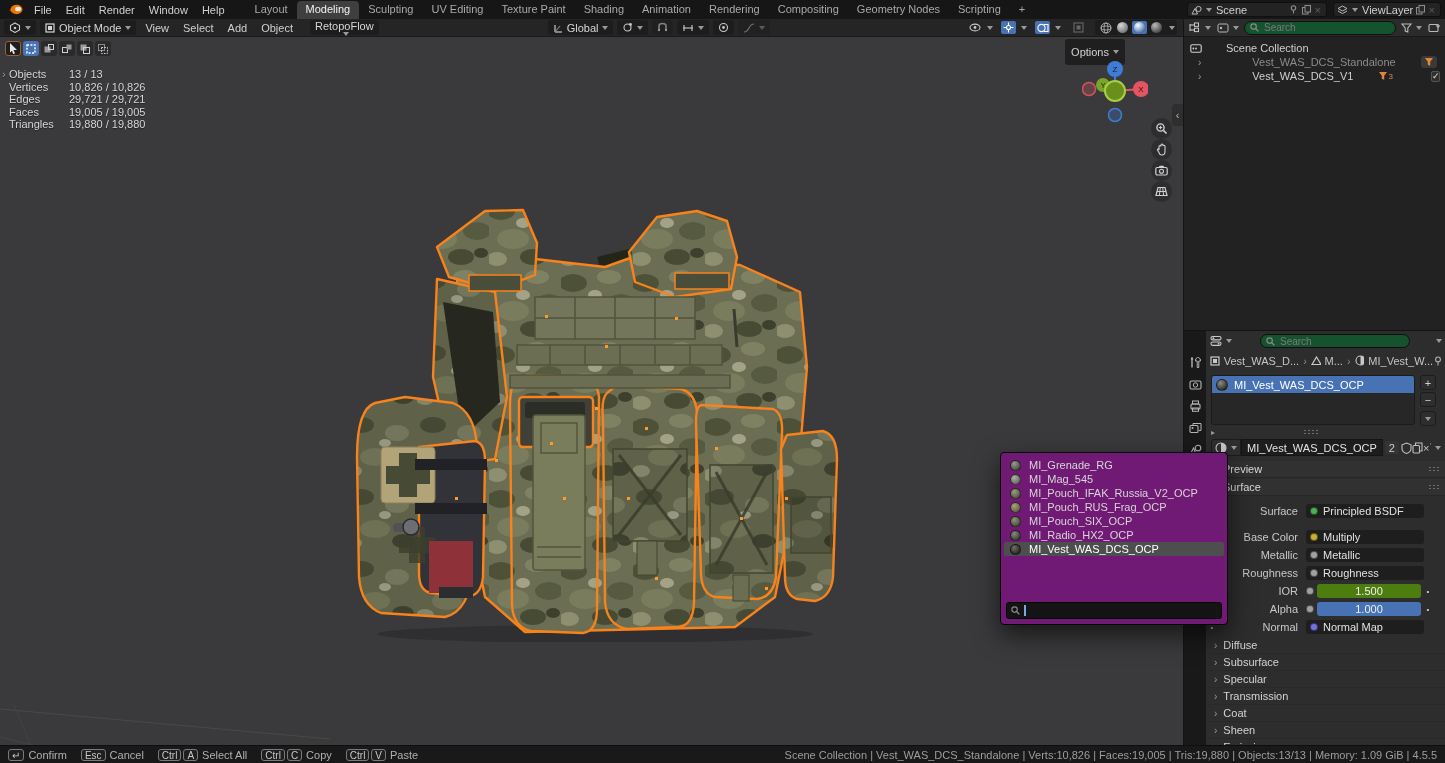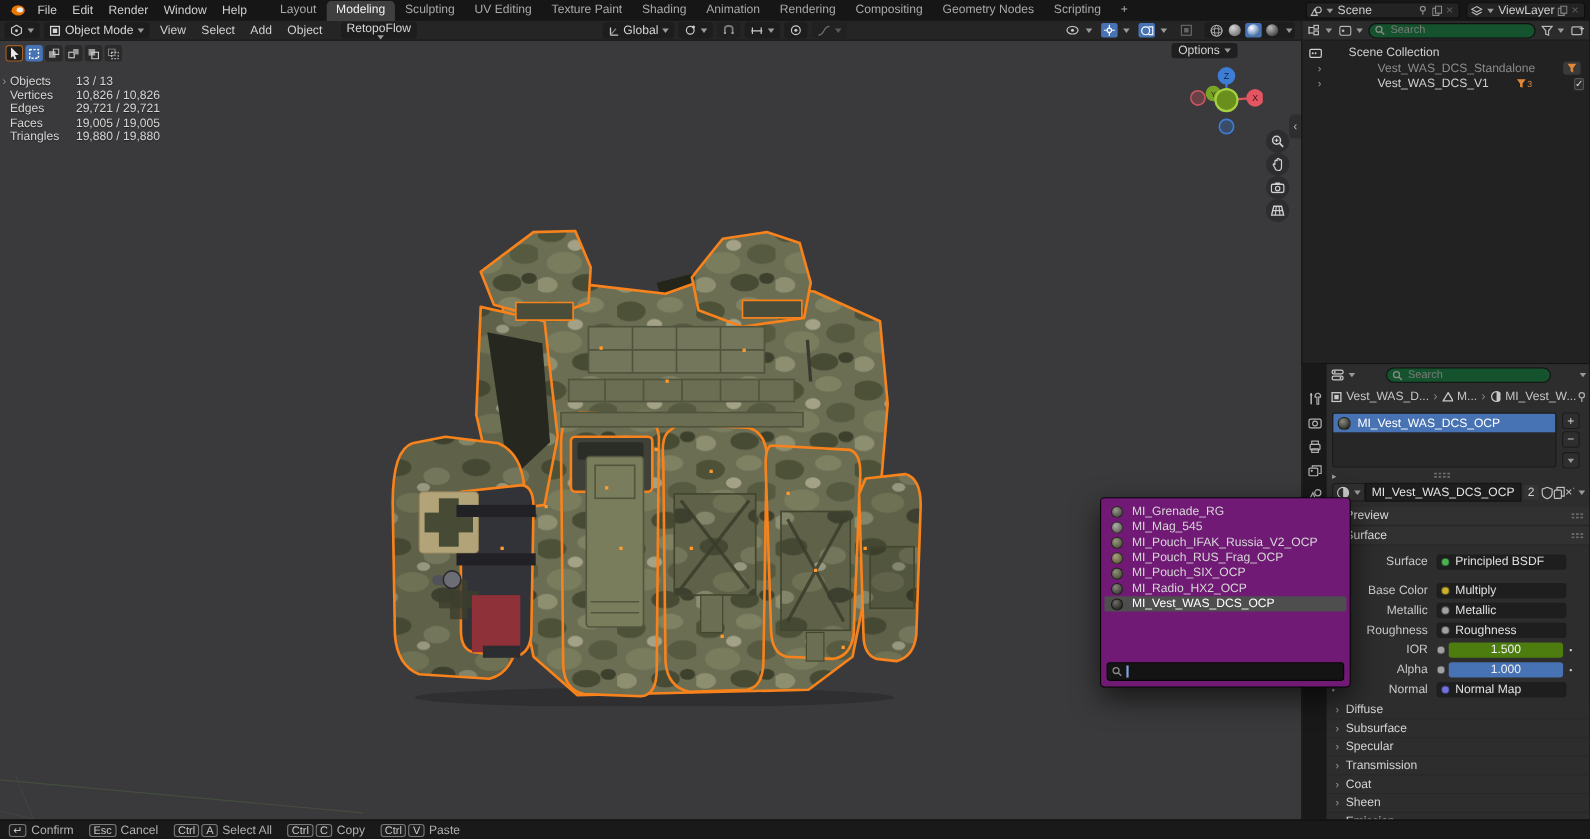--- a/index.html
+++ b/index.html
@@ -31,21 +31,21 @@
   .viewport{position:absolute;left:0;top:37px;width:1183px;height:708px;background:#3a3a3c;overflow:hidden;}
   .toolrow{position:absolute;left:5px;top:4px;display:flex;gap:2px;}
   .tool-btn{width:16px;height:15px;border-radius:3px;background:#2a2a2a;display:flex;align-items:center;justify-content:center;}
   .tool-btn.activetool{background:#1f1f1f;border:1px solid #a05f26;}
   .tool-btn.bluesel{background:#4772b3;}
   .stats{position:absolute;left:2px;top:31px;color:#d6d6d6;text-shadow:0 1px 1px rgba(0,0,0,.45);line-height:12.5px;}
   .stats .srow{display:flex;}
   .stats .sarrow{width:7px;color:#9a9a9a;}
   .stats .slabel{width:56px;}
   .stats .svalue{margin-left:4px;}
-  .options-btn{position:absolute;right:58px;top:2px;height:14px;background:rgba(29,29,29,.9);border-radius:3px;display:flex;align-items:center;padding:0 6px;color:#d2d2d2;}
+  .options-btn{position:absolute;right:58px;top:2px;height:26px;background:rgba(29,29,29,.9);border-radius:3px;display:flex;align-items:center;padding:0 6px;color:#d2d2d2;}
   .navball{position:absolute;border-radius:50%;background:rgba(36,36,38,.6);width:21px;height:21px;display:flex;align-items:center;justify-content:center;}
   .npanel-tab{position:absolute;right:0;top:67px;width:11px;height:22px;background:#2e2e2e;border-radius:4px 0 0 4px;color:#b5b5b5;display:flex;align-items:center;justify-content:center;}
 
   
   .outliner{position:absolute;left:1183px;top:19px;width:262px;height:311px;background:#222222;border-left:1px solid #141414;z-index:20;}
   .out-header{height:18px;background:#2b2b2b;border-bottom:1px solid #191919;display:flex;align-items:center;padding:0 4px;}
   .searchbox{flex:1;height:14px;background:#14532d;border:1px solid #101010;border-radius:7px;display:flex;align-items:center;padding:0 5px;margin:0 5px;}
   .searchbox input{background:transparent;border:none;outline:none;color:#bdbdbd;font-family:"Liberation Sans",sans-serif;font-size:10px;width:100%;}
   .searchbox input::placeholder{color:#7b7b7b;}
   .outrow{display:flex;align-items:center;height:14px;padding-left:6px;color:#cfcfcf;gap:19px;}
@@ -924,15 +924,16 @@
     <span class="kchip">
       <span class="kbd">Ctrl</span>
       <span class="kbd">C</span>
       <span class="klabel">Copy</span>
     </span>
     <span class="kchip">
       <span class="kbd">Ctrl</span>
       <span class="kbd">V</span>
       <span class="klabel">Paste</span>
     </span>
+    <span class="status-right">Scene Collection | Vest_WAS_DCS_Standalone | Verts:10,826 | Faces:19,005 | Tris:19,880 | Objects:13/13 | Memory: 1.09 GiB | 4.5.5</span>
   </div>
 
 </div>
 
 </body></html>

